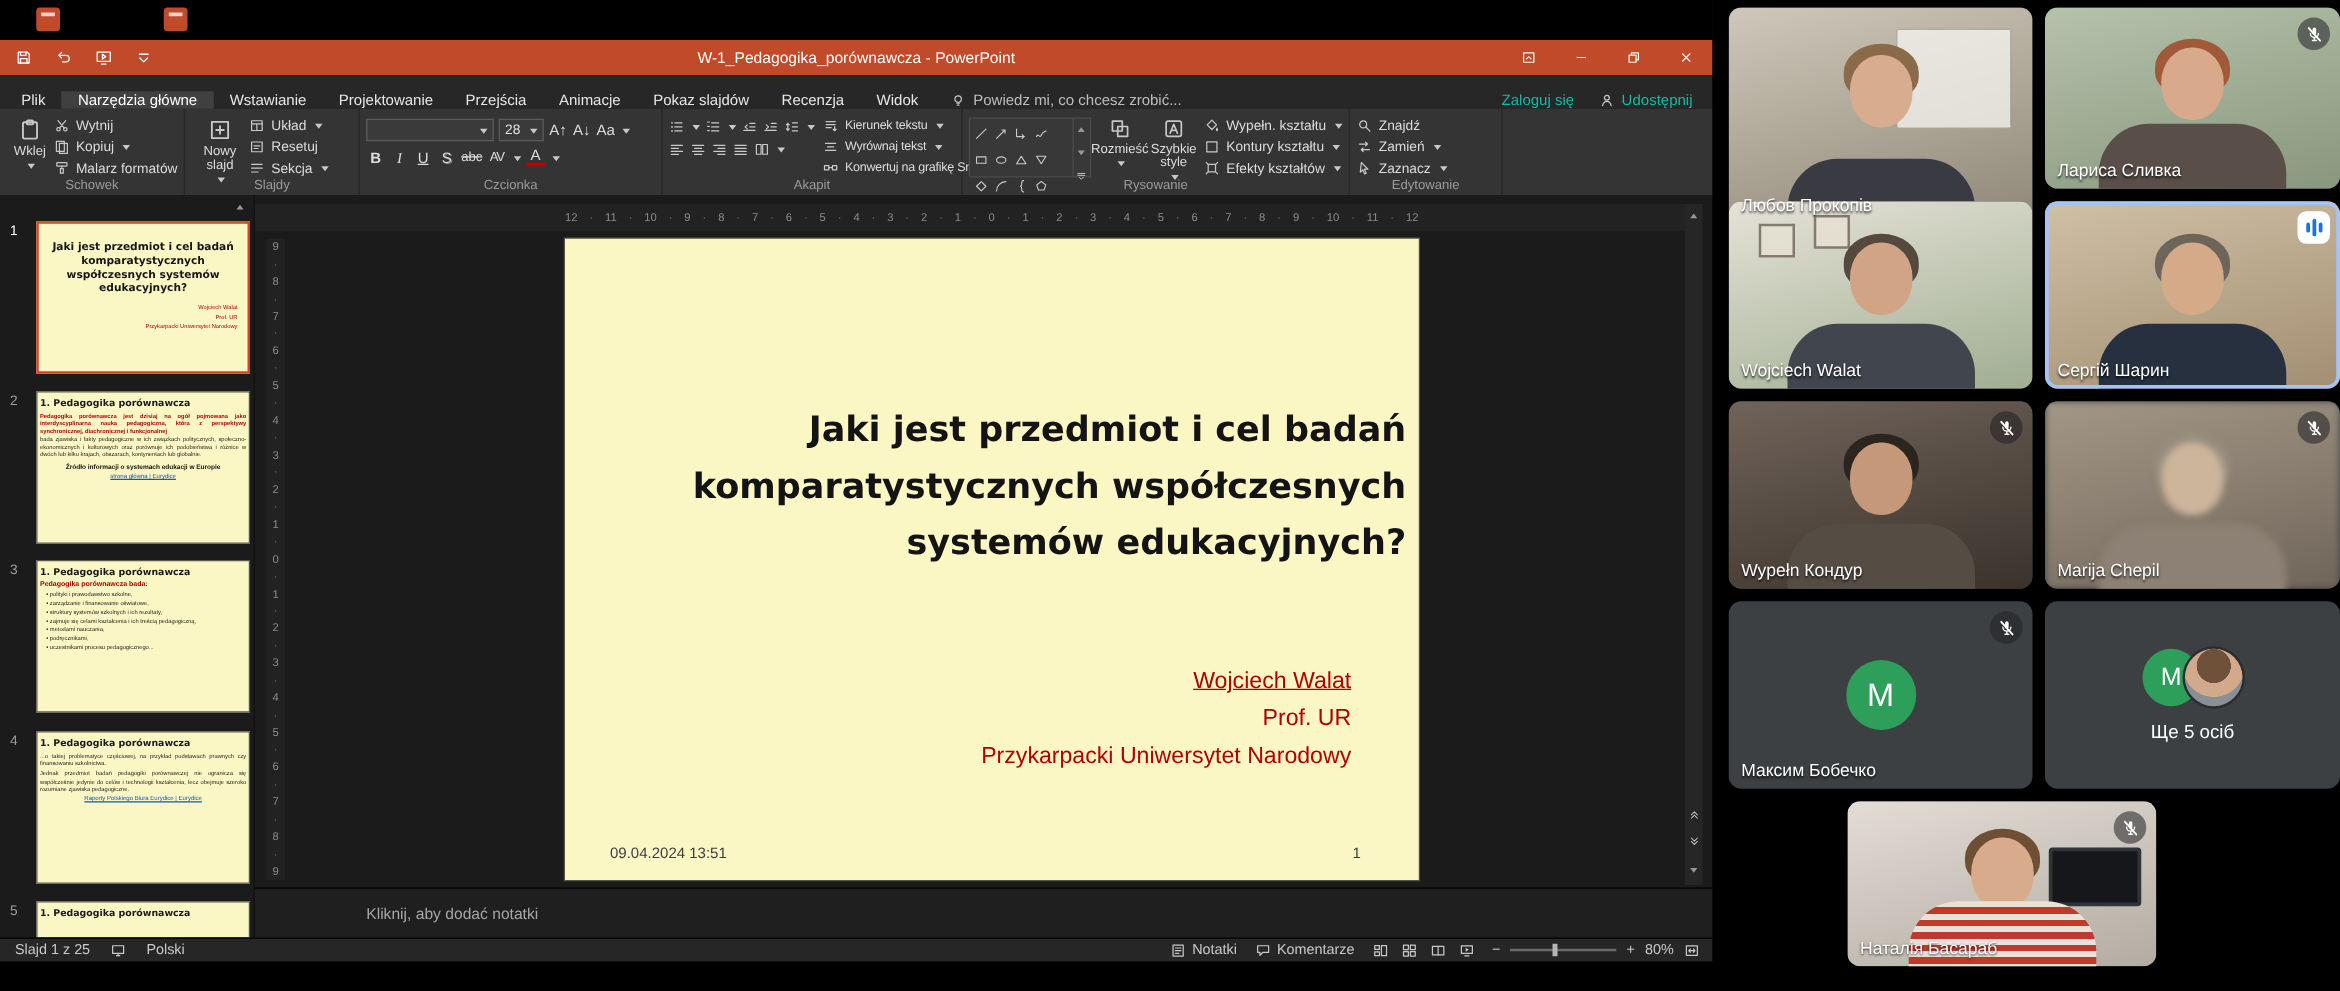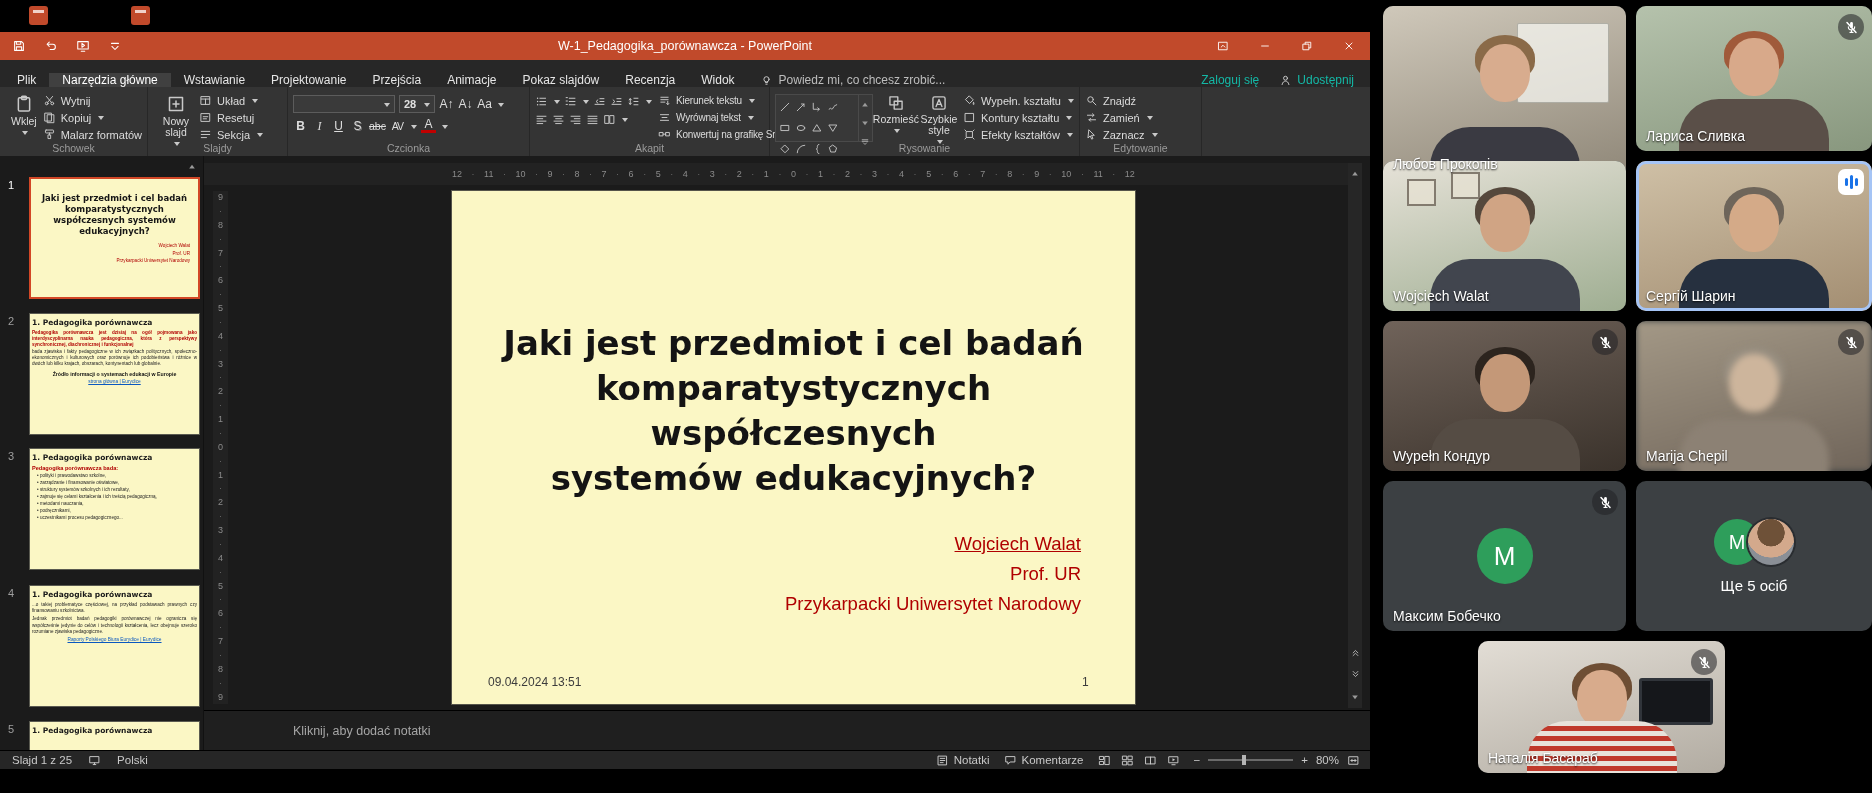--- a/index.html
+++ b/index.html
@@ -35,21 +35,21 @@
   .bigbtn{width:46px;display:flex;flex-direction:column;align-items:center;padding-top:7px;gap:2px;}
   .blabel{font-size:10.5px;color:#ddd;text-align:center;line-height:11px;white-space:normal;}
   .rstack{display:flex;flex-direction:column;padding-top:7px;gap:4px;}
   .rrow{display:flex;align-items:center;gap:5px;height:13px;font-size:11px;color:#dcdcdc;white-space:nowrap;}
   .car{display:inline-block;width:0;height:0;border:3px solid transparent;border-top:4px solid #c9c9c9;margin-left:2px;transform:translateY(2px);}
   .ic{display:inline-flex;align-items:center;justify-content:center;}
 
   .fcol{display:flex;flex-direction:column;padding-top:8px;gap:6px;}
   .frow{display:flex;align-items:center;gap:4px;}
   .combo{height:18px;background:#3a3a3a;border:1px solid #5c5c5c;color:#e0e0e0;font-size:11px;
-         display:flex;align-items:center;justify-content:space-between;padding:0 4px;font-weight:bold;}
+         display:flex;align-items:center;justify-content:space-between;padding:0 4px;}
   .fontname{width:102px;}
   .fontsize{width:36px;}
   .lt{min-width:15px;text-align:center;color:#ddd;font-size:12px;line-height:14px;}
   .fb-b{font-weight:bold;}
   .fb-i{font-style:italic;font-family:"Liberation Serif",serif;}
   .fb-u{text-decoration:underline;}
   .fb-s{text-shadow:1px 1px 0 #777;}
   .fb-strike{text-decoration:line-through;font-size:10.5px;}
   .fb-av{font-size:10.5px;letter-spacing:-1px;}
   .fb-a{border-bottom:3px solid #c00000;line-height:11px;}
@@ -85,22 +85,22 @@
 
   .stage{position:absolute;left:203px;top:0;right:0;height:594px;border-left:1px solid #111;}
   .hruler{position:absolute;left:0;right:22px;top:7px;height:22px;background:#222;}
   .hnums{position:absolute;left:248px;width:683px;top:0;height:22px;display:flex;align-items:center;justify-content:space-between;}
   .vruler{position:absolute;left:9px;top:35px;width:15px;height:513px;background:#222;display:flex;flex-direction:column;align-items:center;justify-content:space-between;padding:2px 0;}
   .rnum{font-size:9px;color:#8b8b8b;line-height:9px;}
   .rdot{font-size:9px;color:#6d6d6d;line-height:9px;}
 
   .canvas{position:absolute;left:248px;top:35px;width:683px;height:513px;background:#fbf7c5;
           box-shadow:0 0 0 1px #55544a;overflow:hidden;}
-  .slide-title{position:absolute;top:130px;left:10px;right:10px;text-align:center;color:#141414;
-               font-family:"DejaVu Sans",sans-serif;font-weight:bold;font-size:34px;line-height:45px;}
+  .slide-title{position:absolute;top:130px;left:10px;right:10px;text-align:right;color:#141414;
+               font-family:"DejaVu Sans",sans-serif;font-weight:bold;font-size:28px;line-height:45px;}
   .authors{position:absolute;right:54px;top:338px;text-align:right;color:#b00000;font-size:18.5px;line-height:30px;}
   .authors .u{text-decoration:underline;}
   .slide-date{position:absolute;left:36px;top:484px;font-size:12px;color:#3c3c3c;}
   .slide-number{position:absolute;left:630px;top:484px;font-size:12px;color:#3c3c3c;}
 
   .vscroll{position:absolute;right:8px;top:7px;width:14px;height:545px;background:#262626;display:flex;flex-direction:column;align-items:center;}
   .vs-bottom{position:absolute;bottom:2px;display:flex;flex-direction:column;align-items:center;gap:4px;}
 
   .notes{position:absolute;left:0;right:0;top:554px;height:40px;background:#1f1f1f;border-top:1px solid #000;
          display:flex;align-items:center;padding-left:89px;color:#a6a6a6;font-size:12.5px;}

